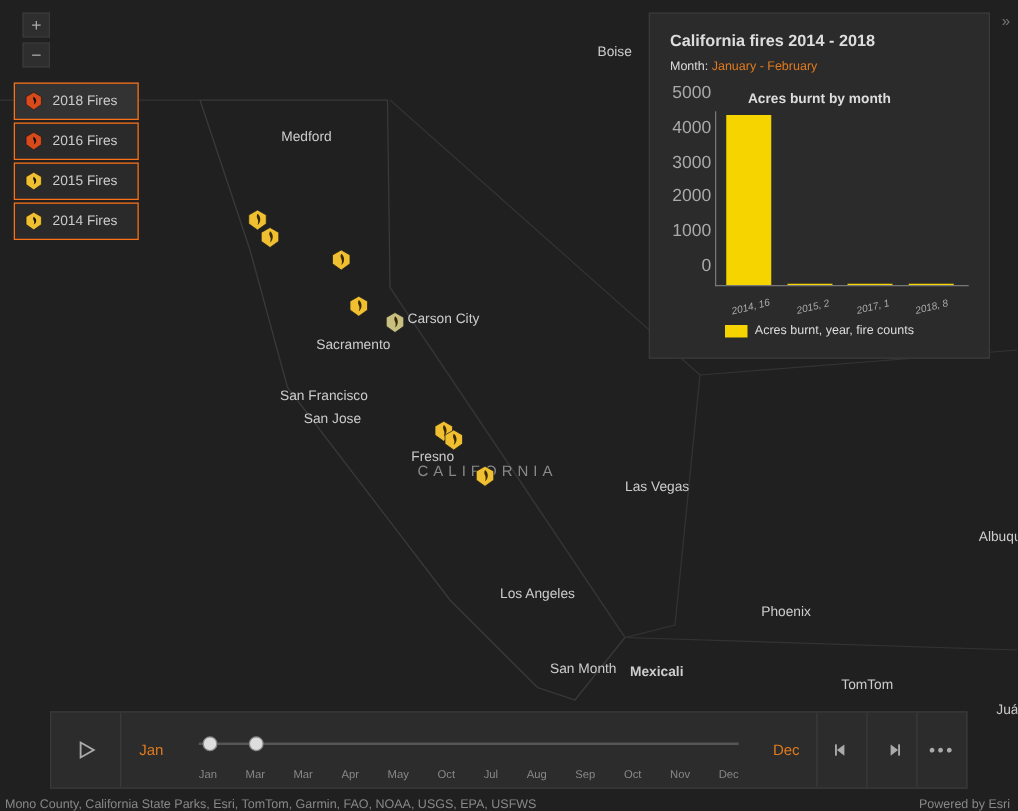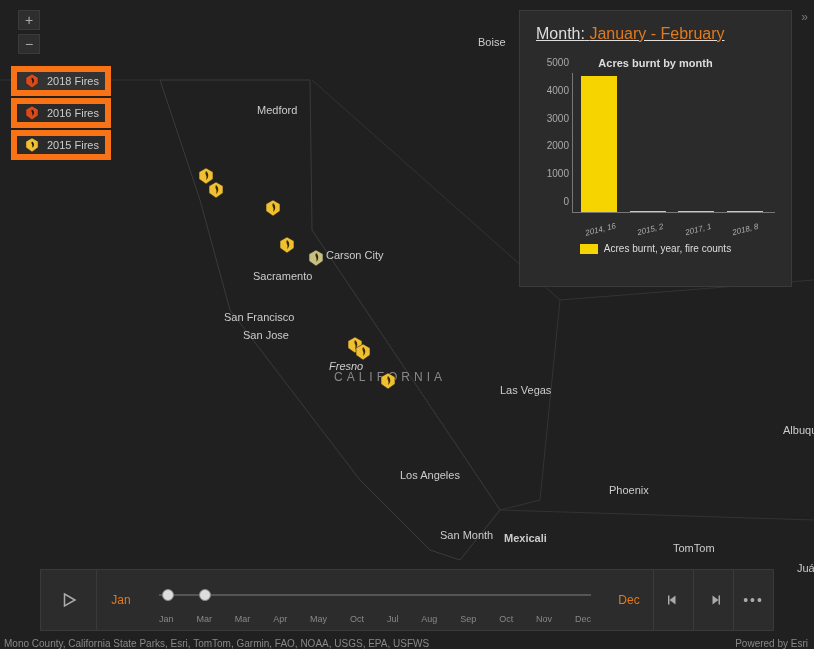--- a/index.html
+++ b/index.html
@@ -33,21 +33,21 @@
 }
 
 
 .legend {
   position: absolute; top: 66px; left: 11px;
   display: flex; flex-direction: column; gap: 2px;
 }
 .legend-item {
   width: 100px; height: 30px;
   background: #2a2a2a;
-  border: 6px solid #f97316;
+  border: 1px solid #f97316;
   display: flex; align-items: center;
   padding-left: 8px; gap: 8px;
   font-size: 11px; color: #ccc;
   cursor: pointer;
   text-align: center;
 }
 .legend-item:first-child { background: #333; }
 .fire-badge {
   width: 14px; height: 15px;
   border-radius: 2px;
@@ -63,32 +63,32 @@
 
 .panel {
   position: absolute; top: 10px; right: 22px;
   width: 273px; height: 277px;
   background: #2b2b2b;
   border: 1px solid #3a3a3a;
   padding: 14px 16px;
   color: #ddd;
 }
 .panel-title { font-size: 13px; font-weight: 600; margin-bottom: 8px; }
-.panel-sub { font-size: 16px; text-decoration: underline; }
+.panel-sub { font-size: 10px; }
 .panel-sub-val { color: #e07a1e; }
 .chart-wrap { margin-top: 14px; }
 .chart-title { text-align: center; font-size: 11px; font-weight: 600; margin-bottom: 4px; }
 .chart-area {
   position: relative; height: 140px;
   margin-left: 36px;
   border-left: 1px solid #777;
   border-bottom: 1px solid #777;
 }
 .y-ticks { position: absolute; left: -36px; top: 0; bottom: 0; width: 34px; }
-.y-tick { position: absolute; right: 2px; font-size: 10px; color: #aaa; transform: translateY(-50%); }
+.y-tick { position: absolute; right: 2px; font-size: 14px; color: #aaa; transform: translateY(-50%); }
 .bars { position: absolute; inset: 0; display: flex; align-items: flex-end; justify-content: space-around; padding: 0 6px 0 2px; }
 .bar { width: 36px; background: #f5d400; }
 .x-ticks { position: absolute; left: 0; right: 0; bottom: -22px; display: flex; justify-content: space-around; padding: 0 6px 0 2px; }
 .x-tick { font-size: 8px; color: #aaa; transform: rotate(-14deg); white-space: nowrap; font-style: italic; }
 .chart-legend { display: flex; align-items: flex-end; justify-content: center; gap: 6px; margin-top: 30px; font-size: 10px; }
 .swatch { width: 18px; height: 10px; background: #f5d400; }
 
 
 .place { position: absolute; font-size: 11px; color: #ccc; white-space: nowrap; }
 .place.state { color: #888; letter-spacing: 4px; font-size: 12px; }
@@ -153,26 +153,26 @@
     <path d="M160 80 L310 80 L312 230 L500 510 L460 560 L430 550 L360 480 L230 310 L200 200 Z" fill="none" stroke="#3a3a3a" stroke-width="1"></path>
     <path d="M312 230 L500 510 L540 500 L560 300 L312 80" fill="none" stroke="#333" stroke-width="1"></path>
     <path d="M560 300 L814 280" fill="none" stroke="#333" stroke-width="1"></path>
     <path d="M500 510 L814 520" fill="none" stroke="#333" stroke-width="1"></path>
     <path d="M0 80 L160 80" stroke="#333" stroke-width="1"></path>
   </svg>
 </div>
 
 <div id="places-layer">
     <div class="place" style="left: 478px; top: 36px;">Boise</div>
-    <div class="place" style="left: 225px; top: 104px; margin-left: 32px;">Medford</div>
+    <div class="place" style="left: 225px; top: 104px;">Medford</div>
     <div class="place" style="left: 326px; top: 249px;">Carson City</div>
     <div class="place" style="left: 253px; top: 270px;">Sacramento</div>
     <div class="place" style="left: 224px; top: 311px;">San Francisco</div>
     <div class="place" style="left: 243px; top: 329px;">San Jose</div>
-    <div class="place" style="left: 329px; top: 360px; font-style: italic;">Fresno</div>
+    <div class="place" style="left: 329px; top: 360px;">Fresno</div>
     <div class="place" style="left: 500px; top: 384px;">Las Vegas</div>
     <div class="place" style="left: 400px; top: 469px;">Los Angeles</div>
     <div class="place" style="left: 609px; top: 484px;">Phoenix</div>
     <div class="place" style="left: 440px; top: 529px;">San Month</div>
     <div class="place" style="left: 504px; top: 532px; font-weight: bold;">Mexicali</div>
     <div class="place" style="left: 673px; top: 542px;">TomTom</div>
     <div class="place" style="left: 783px; top: 424px;">Albuquerq</div>
     <div class="place" style="left: 797px; top: 562px;">Juáre</div>
     <div class="place state" style="left: 334px; top: 370px;">CALIFORNIA</div>
   </div>
@@ -238,25 +238,35 @@
     </div>
     <div class="legend-item">
       <span class="fire-badge">
     <svg viewBox="0 0 16 18">
           <path d="M8 1 L15 5 V12 L8 17 L1 12 V5 Z" fill="#f0c030" stroke="#111" stroke-width="0.5"></path>
           <path d="M8 5 C6 8 10 8 8 12 C11 11 11 7 8 5" fill="#111"></path>
         </svg>
   </span>
       <span>2015 Fires</span>
     </div>
+    <div class="legend-item">
+      <span class="fire-badge">
+    <svg viewBox="0 0 16 18">
+          <path d="M8 1 L15 5 V12 L8 17 L1 12 V5 Z" fill="#f0c030" stroke="#111" stroke-width="0.5"></path>
+          <path d="M8 5 C6 8 10 8 8 12 C11 11 11 7 8 5" fill="#111"></path>
+        </svg>
+  </span>
+      <span>2014 Fires</span>
+    </div>
   </div>
 
 <div class="expand-chev">»</div>
 
 <div class="panel">
+  <div class="panel-title">California fires 2014 - 2018</div>
   <div class="panel-sub">
     <span>Month:</span>
     <span class="panel-sub-val">January - February</span>
   </div>
   <div class="chart-wrap">
     <div class="chart-title">Acres burnt by month</div>
     <div class="chart-area">
       <div class="y-ticks" id="yticks">
           <div class="y-tick" style="bottom: 0%;">0</div>
           <div class="y-tick" style="bottom: 20%;">1000</div>

